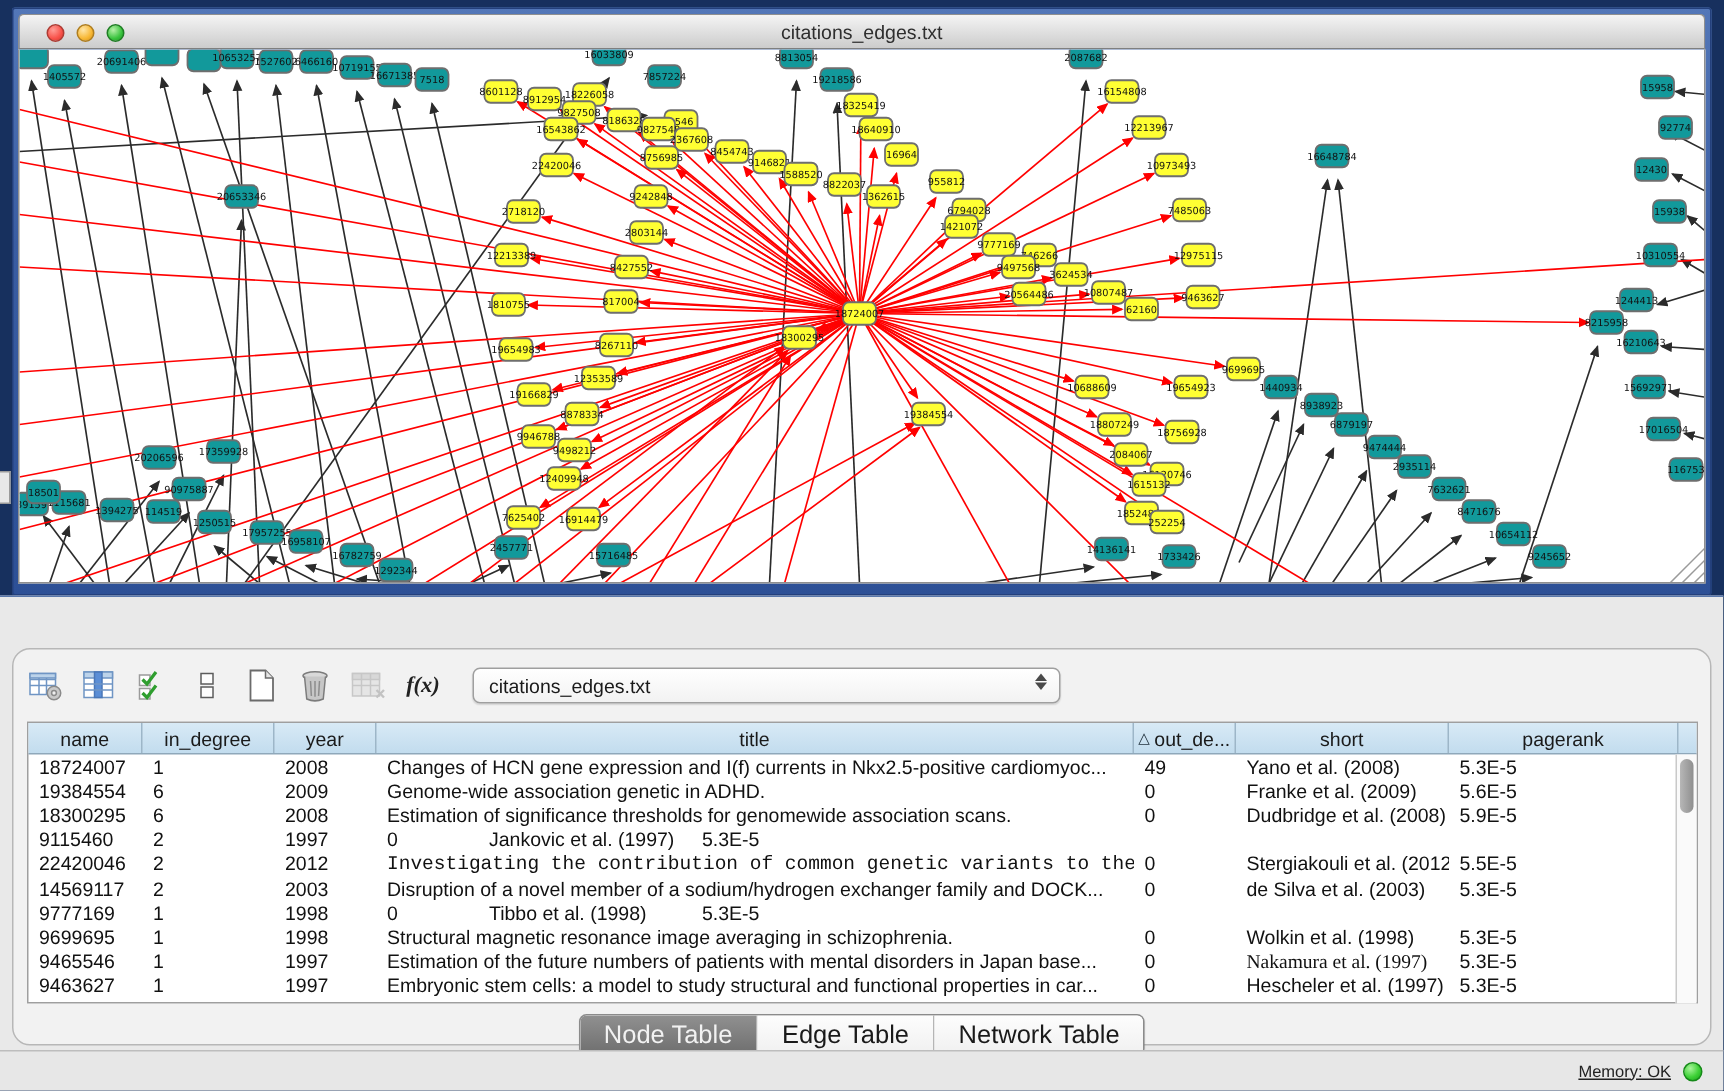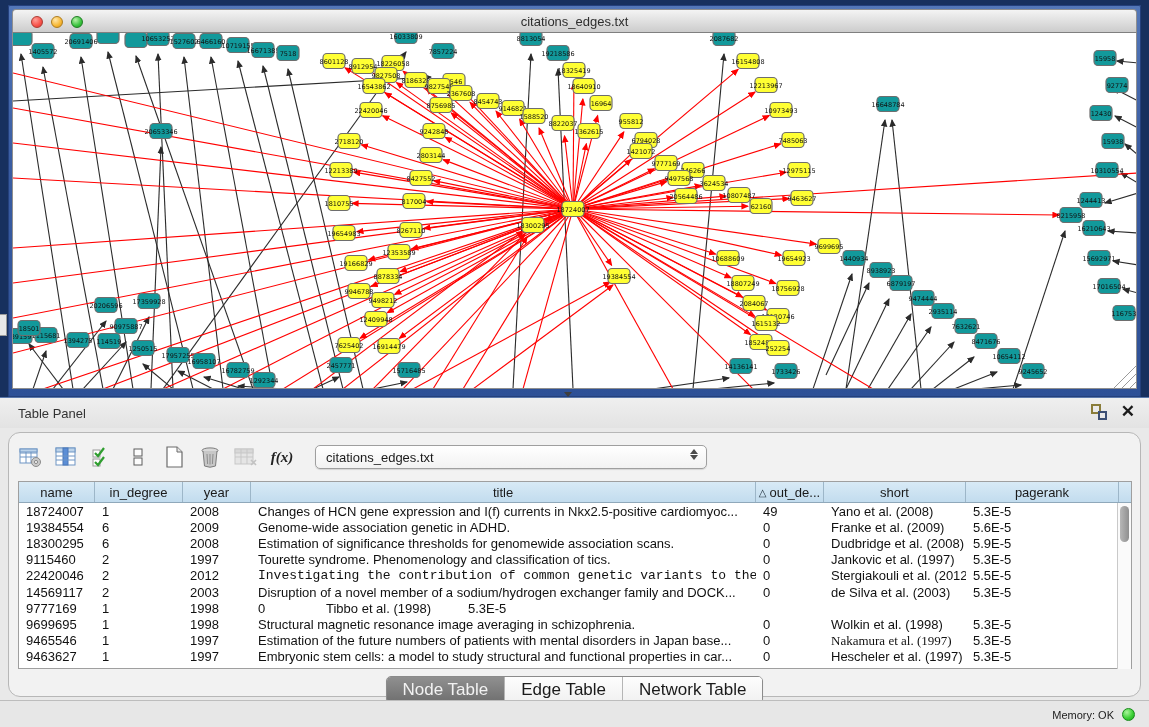--- a/index.html
+++ b/index.html
@@ -77,21 +77,21 @@
     background:#fbfbfb; box-shadow:0 1px 1px rgba(0,0,0,0.15); }
   .seg { padding:3px 16px; font-size:17px; color:#1a1a1a; border-right:1px solid #b5b5b5;
     background:linear-gradient(180deg,#fdfdfd,#f0f0f0); }
   .seg:last-child { border-right:none; }
   .seg.active { background:linear-gradient(180deg,#909090,#6e6e6e); color:#f2f2f2; }
 
   
   #statusbar { position:absolute; left:0; top:302px; width:1149px; height:28px;
     border-top:1px solid #bdbdbd; display:flex; align-items:center; justify-content:flex-end;
     background:#e7e7e7; }
-  #memory-label { font-size:11px; color:#222; margin-right:8px; }
+  #memory-label { font-size:11px; color:#222; margin-right:8px;text-decoration:underline; }
   #memory-dot { width:13px; height:13px; border-radius:50%; margin-right:14px;
     background:radial-gradient(circle at 35% 30%, #a9f59b, #3ed137 55%, #18a11a);
     border:1px solid #158a18; }
 
   
   #splitter-nub { position:absolute; left:563px; top:-6px; width:10px; height:6px;
     display:flex; justify-content:center; }
   #splitter-nub span { width:0;height:0;border-left:4px solid transparent;border-right:4px solid transparent;
     border-top:5px solid #3e3e3e; }
 </style>
@@ -741,33 +741,20 @@
           <line x1="1100" y1="356" x2="1125" y2="331" stroke="#9a9a9a" stroke-width="1"></line>
           <line x1="1108" y1="356" x2="1125" y2="339" stroke="#9a9a9a" stroke-width="1"></line>
           <line x1="1116" y1="356" x2="1125" y2="347" stroke="#9a9a9a" stroke-width="1"></line>
         </svg>
     </div>
   </div>
 
   <div id="side-sliver"></div>
 
   <div id="table-panel">
-    <div id="panel-header">
-      <div id="splitter-nub">
-          <span></span>
-        </div>
-      <div id="panel-title">Table Panel</div>
-      <div id="panel-header-icons">
-        <div id="float-icon">
-            <span class="sq1"></span>
-            <span class="sq2"></span>
-          </div>
-        <div id="close-icon">✕</div>
-      </div>
-    </div>
 
     <div id="panel-groove">
       <div id="toolbar">
         <div class="tb-icon">
           <svg width="24" height="24">
               <rect x="2" y="4" width="17" height="14" fill="#fff" stroke="#6f95c4"></rect>
               <line x1="2" y1="8" x2="19" y2="8" stroke="#6f95c4"></line>
               <line x1="2" y1="12" x2="19" y2="12" stroke="#6f95c4"></line>
               <line x1="8" y1="4" x2="8" y2="18" stroke="#6f95c4"></line>
               <line x1="13" y1="4" x2="13" y2="18" stroke="#6f95c4"></line>
@@ -886,21 +873,20 @@
               <div class="td" style="width: 68px;">2008</div>
               <div class="td" style="width: 505px;">Estimation of significance thresholds for genomewide association scans.</div>
               <div class="td" style="width: 68px;">0</div>
               <div class="td" style="width: 142px;">Dudbridge et al. (2008)</div>
               <div class="td" style="width: 153px;">5.9E-5</div>
             </div>
             <div class="tr">
               <div class="td" style="width: 76px;">9115460</div>
               <div class="td" style="width: 88px;">2</div>
               <div class="td" style="width: 68px;">1997</div>
-              <div class="td" style="width: 505px;">Tourette syndrome. Phenomenology and classification of tics.</div>
               <div class="td" style="width: 68px;">0</div>
               <div class="td" style="width: 142px;">Jankovic et al. (1997)</div>
               <div class="td" style="width: 153px;">5.3E-5</div>
             </div>
             <div class="tr">
               <div class="td" style="width: 76px;">22420046</div>
               <div class="td" style="width: 88px;">2</div>
               <div class="td" style="width: 68px;">2012</div>
               <div class="td" style="width: 505px; font-family: Liberation Mono, monospace;">Investigating the contribution of common genetic variants to the risk and pathogen...</div>
               <div class="td" style="width: 68px;">0</div>

